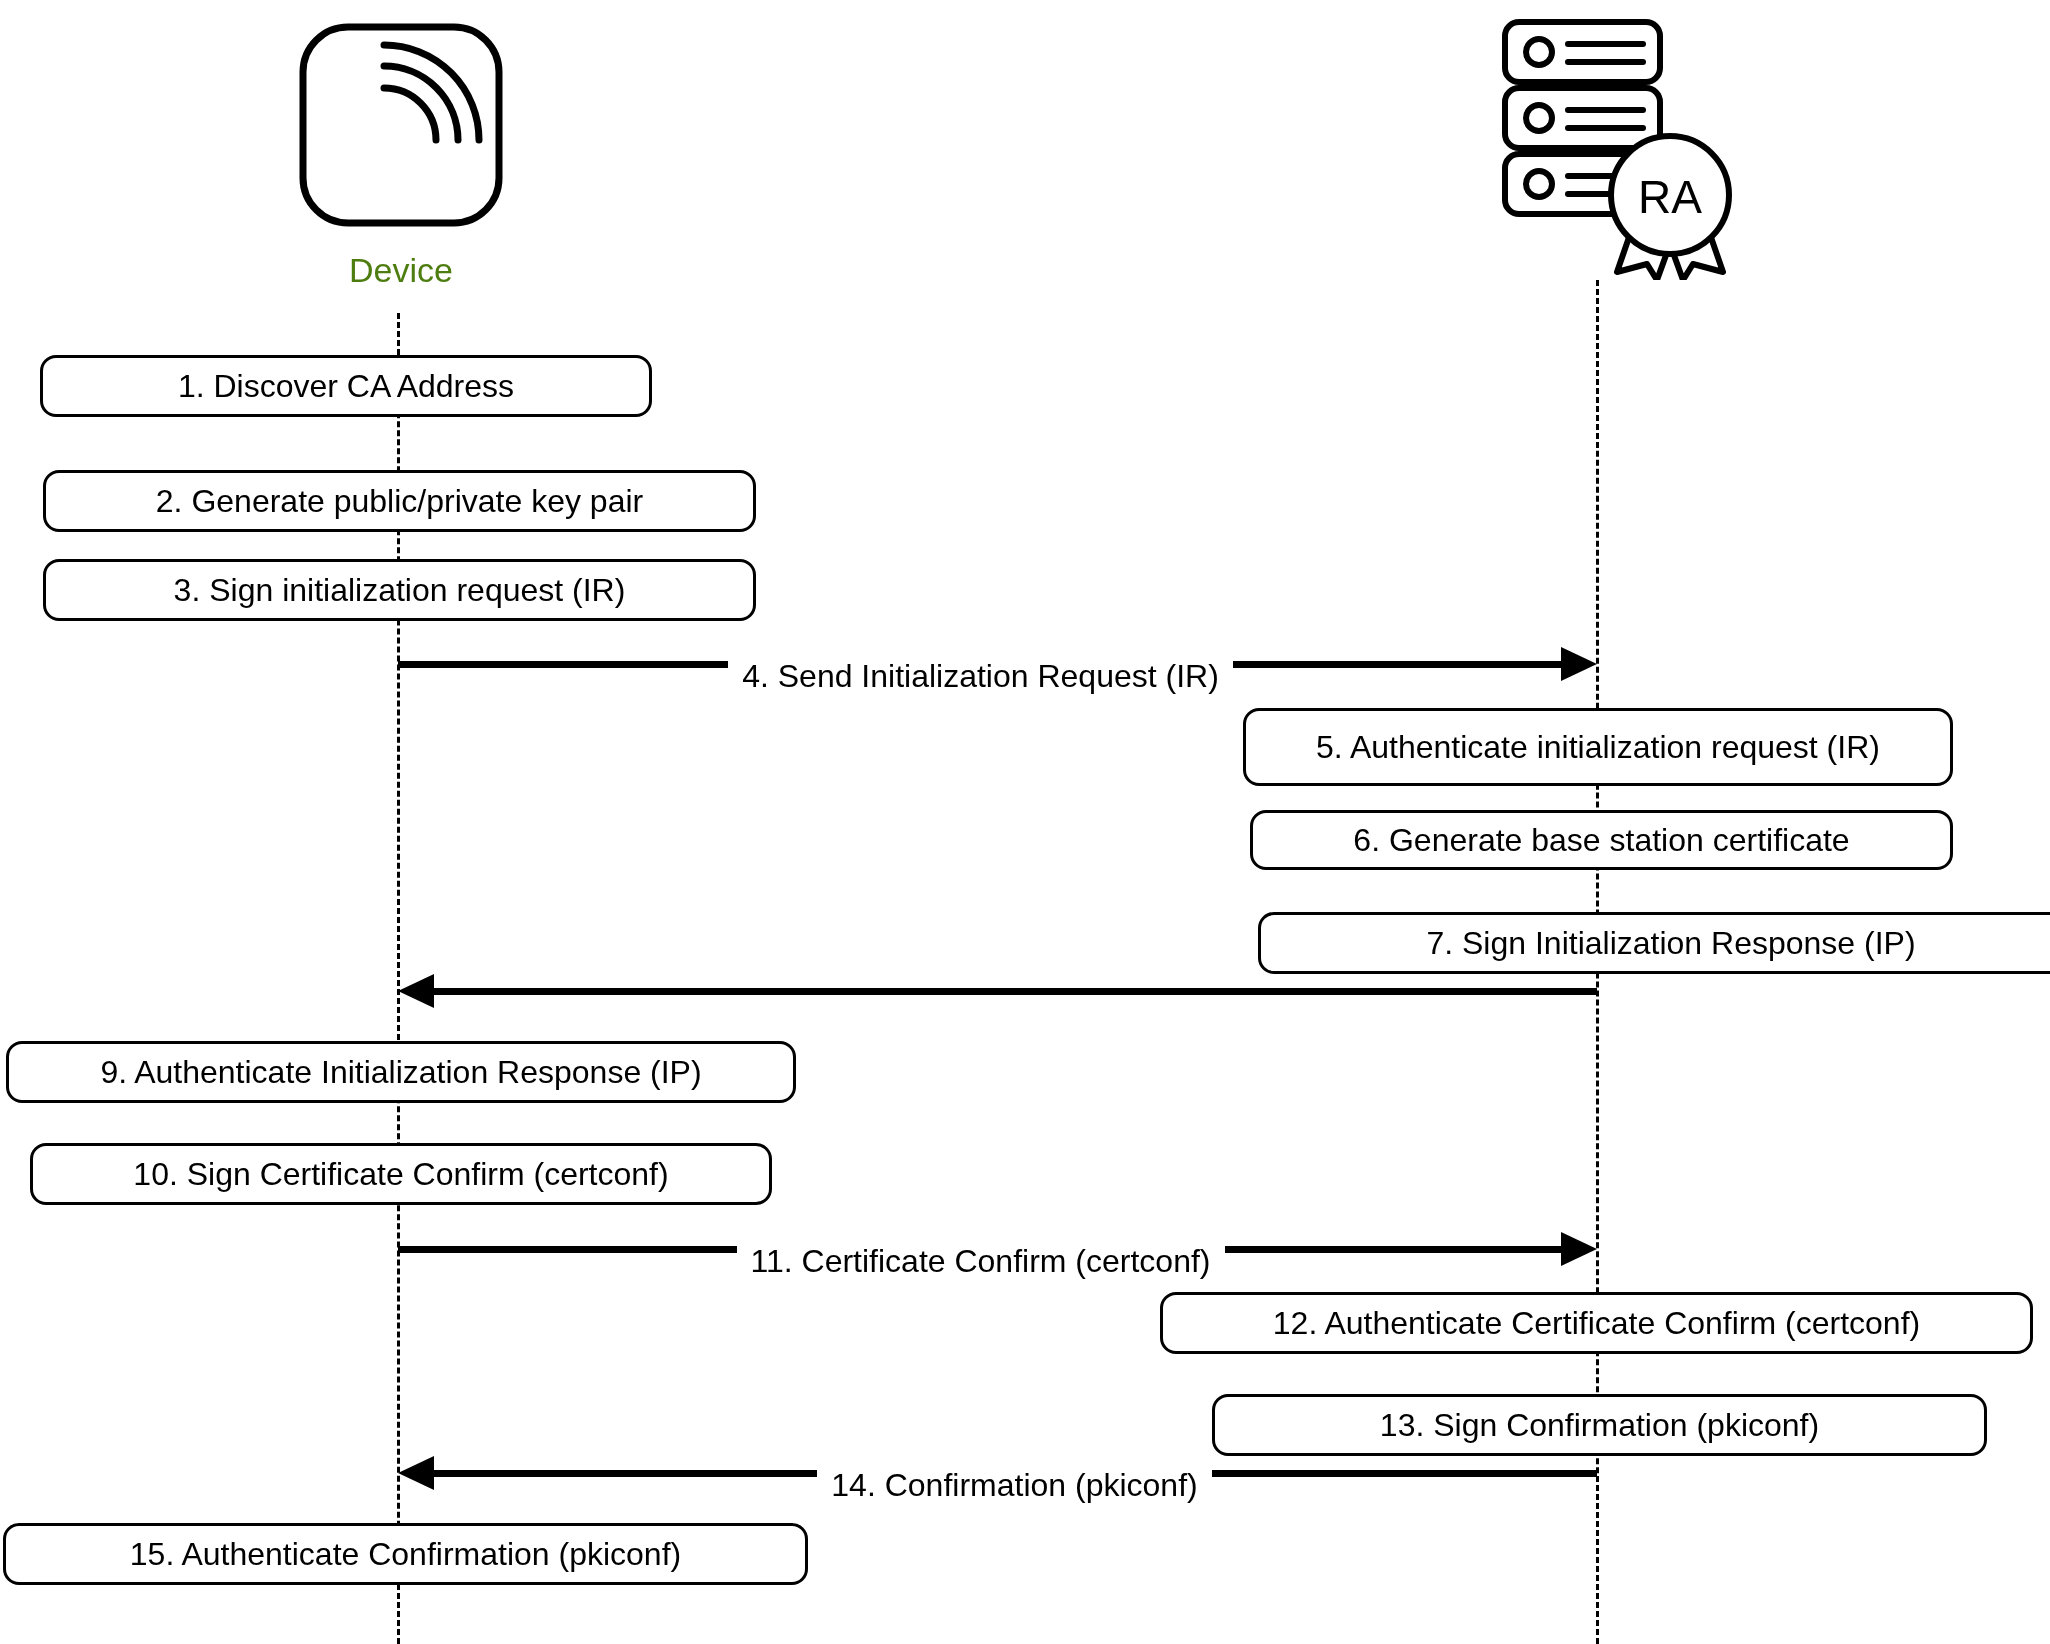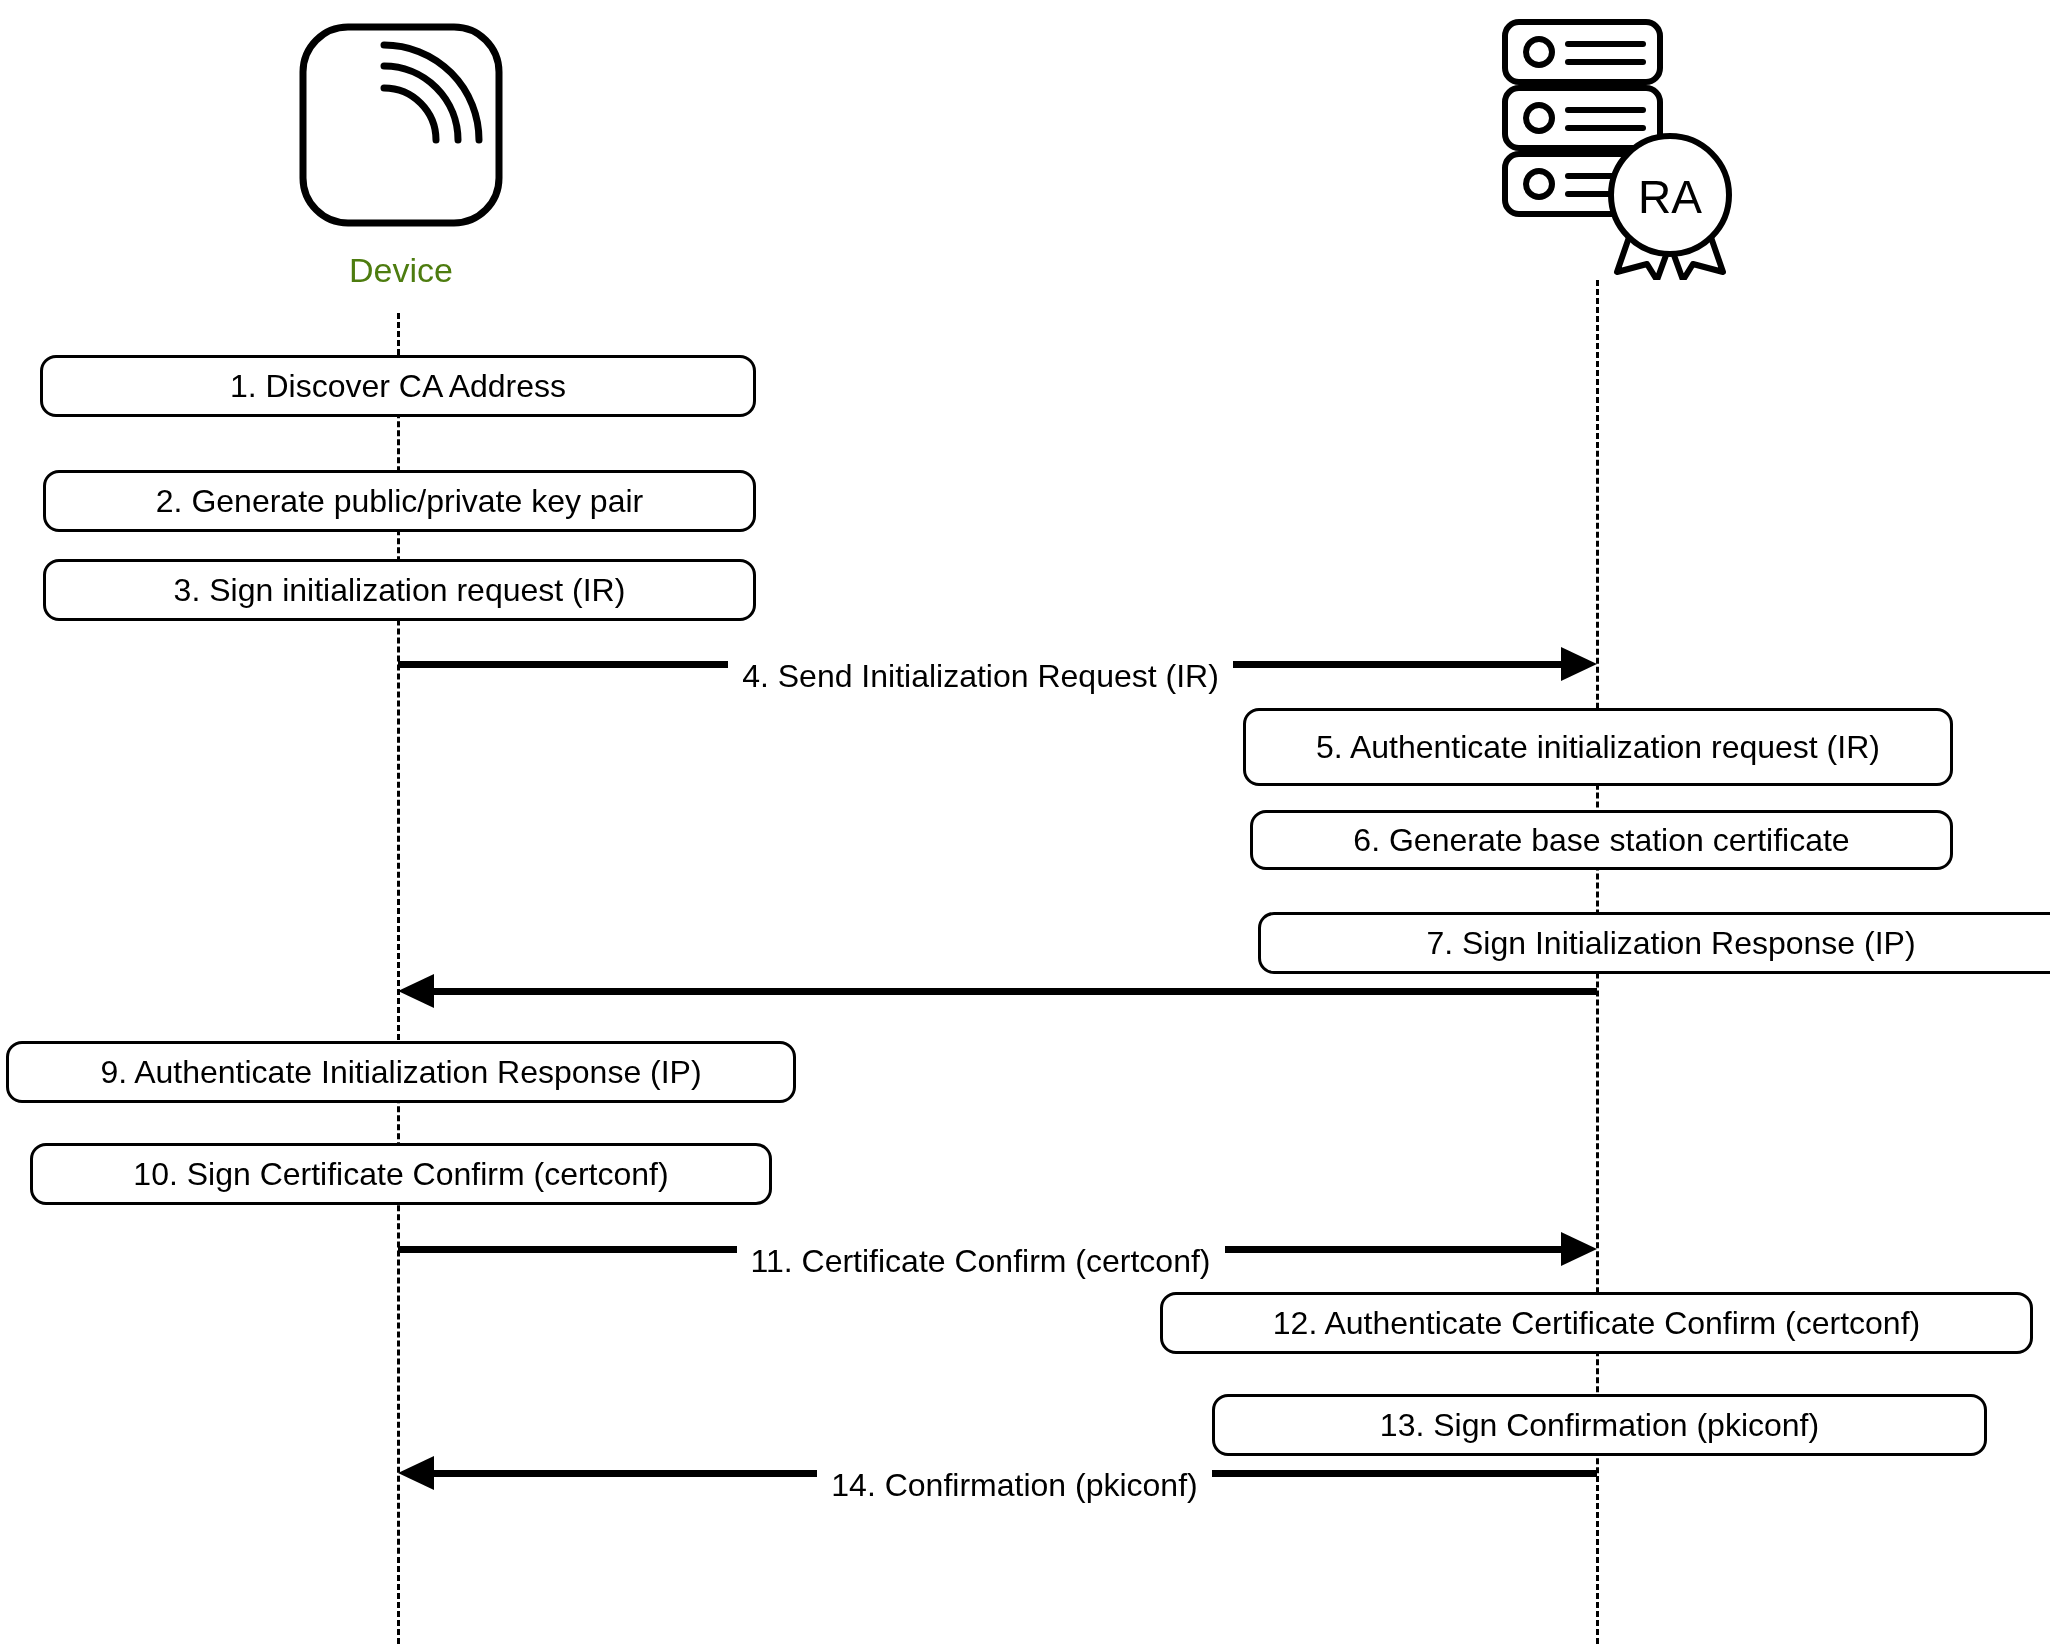--- a/index.html
+++ b/index.html
@@ -132,21 +132,21 @@
       <line x1="73" y1="184" x2="148" y2="184" stroke="#000000" stroke-width="6" stroke-linecap="round"></line>
 
       <path d="M 140 210 L 122 262 L 152 254 L 162 270 L 178 226 Z" fill="#ffffff" stroke="#000000" stroke-width="6" stroke-linejoin="round"></path>
       <path d="M 210 210 L 228 262 L 198 254 L 188 270 L 172 226 Z" fill="#ffffff" stroke="#000000" stroke-width="6" stroke-linejoin="round"></path>
 
       <circle cx="175" cy="185" r="59" fill="#ffffff" stroke="#000000" stroke-width="6"></circle>
       <text x="175" y="203" text-anchor="middle" font-family="Liberation Sans, sans-serif" font-size="46" fill="#000000">RA</text>
     </svg>
   </div>
 
-  <div class="act-box" style="left:40px; top:355px; width:716px; height:62px;">
+  <div class="act-box" style="left:40px; top:355px; width:612px; height:62px;">
     <span>1. Discover CA Address</span>
   </div>
 
   <div class="act-box" style="left:43px; top:457px; width:713px; height:62px;margin-top:13px;">
     <span>2. Generate public/private key pair</span>
   </div>
 
   <div class="act-box" style="left:43px; top:559px; width:713px; height:62px;">
     <span>3. Sign initialization request (IR)</span>
   </div>
@@ -199,14 +199,17 @@
     <span>13. Sign Confirmation (pkiconf)</span>
   </div>
 
   <div class="msg" style="left:398px; top:1445px; width:1199px;">
     <div class="arrow-head left"></div>
     <div class="msg-seg grow"></div>
     <span class="msg-label">14. Confirmation (pkiconf)</span>
     <div class="msg-seg grow"></div>
   </div>
 
+  <div class="act-box" style="left:3px; top:1523px; width:805px; height:62px;">
+    <span>15. Authenticate Confirmation (pkiconf)</span>
+  </div>
 
 </div>
 
 </body></html>

